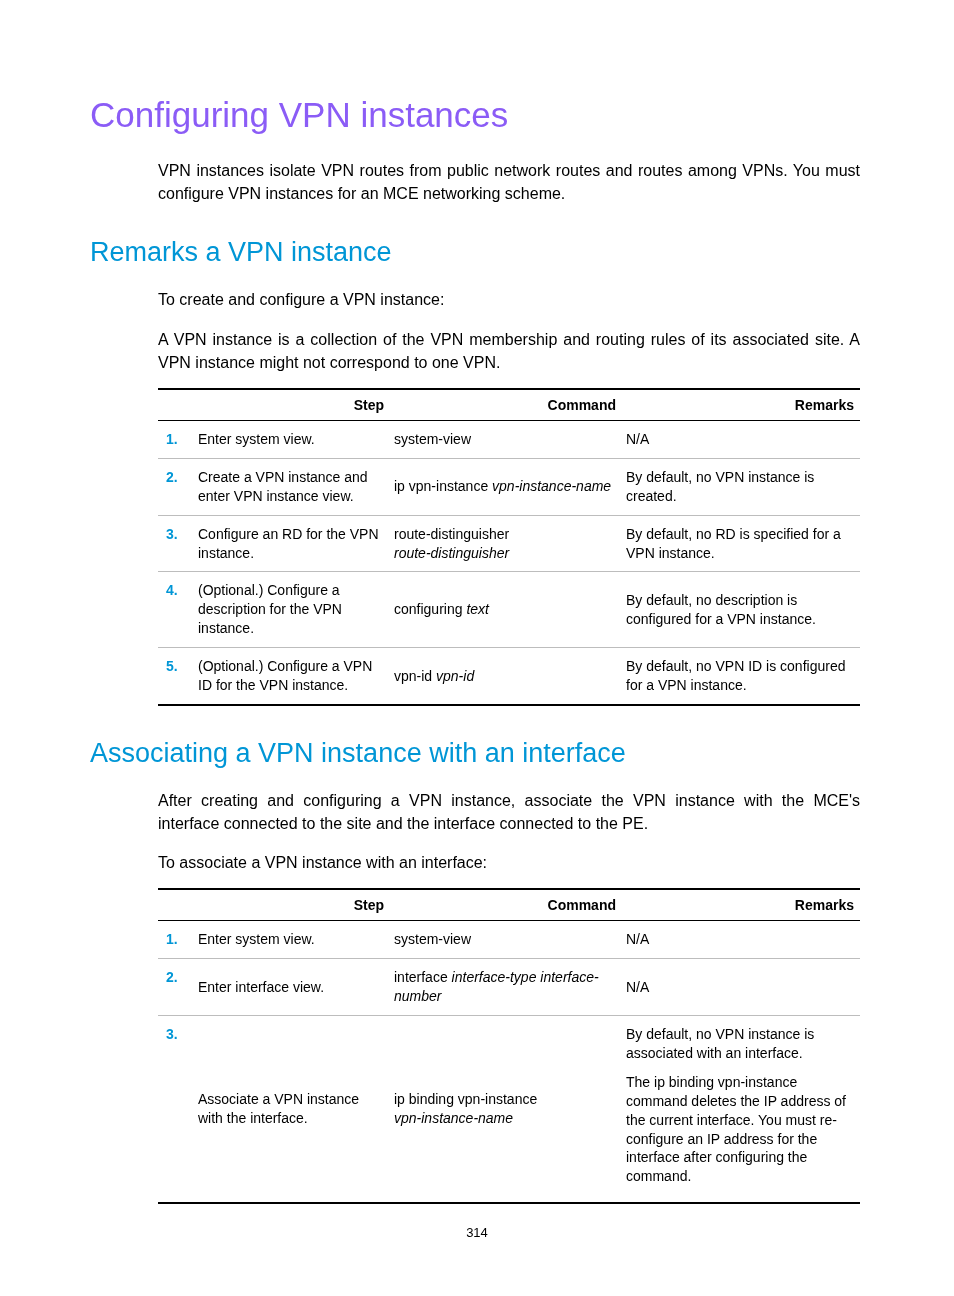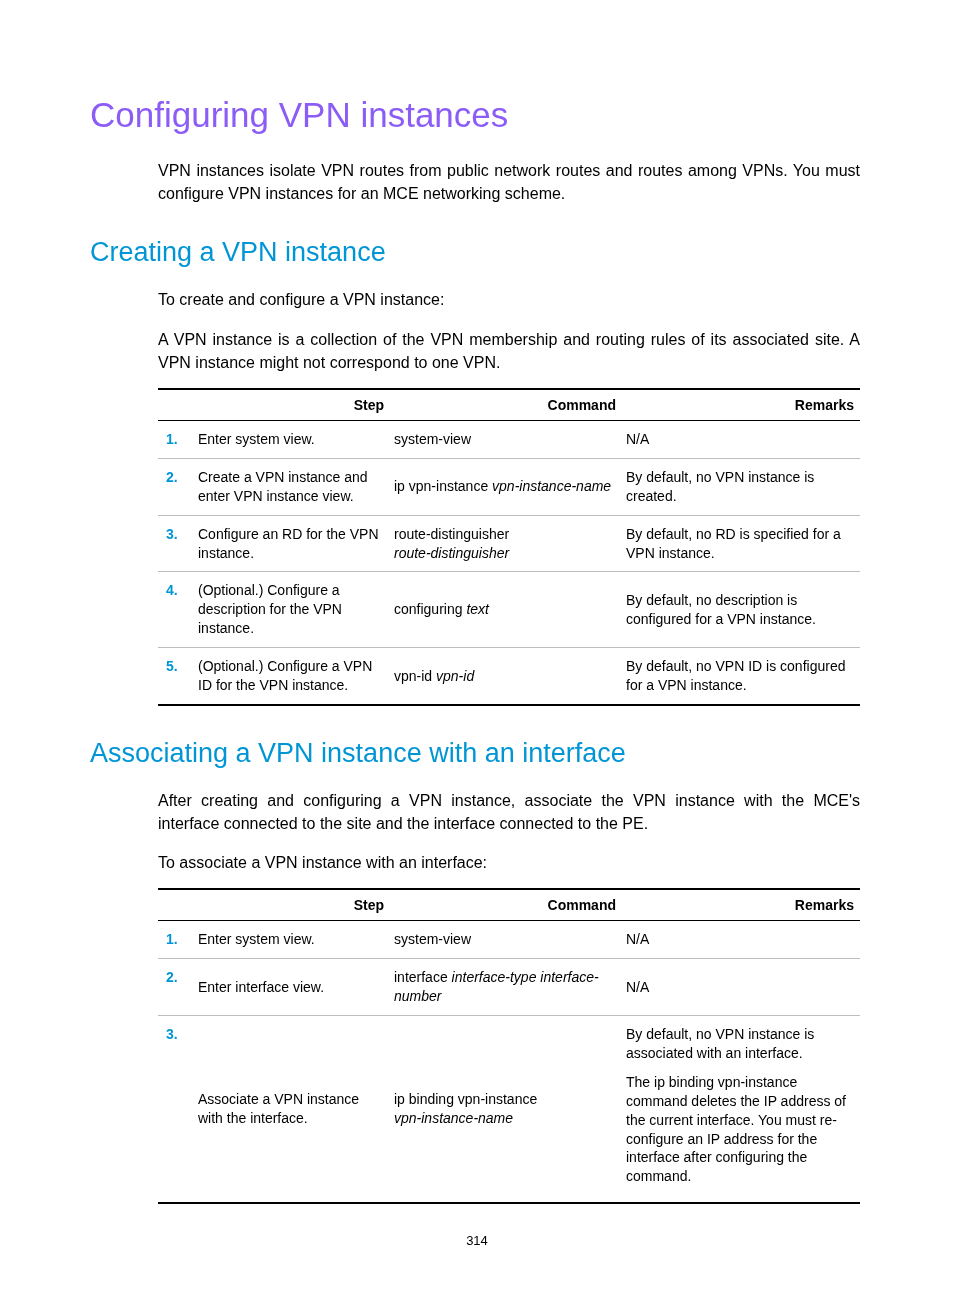--- a/index.html
+++ b/index.html
@@ -80,37 +80,37 @@
     padding-right: 0;
   }
   .cmd-bold { font-weight: normal; }
   .cmd-italic { font-style: italic; }
   .remarks-block p {
     margin: 0 0 10px 0;
   }
   .remarks-block p:last-child { margin-bottom: 7px; }
   .page-num {
     position: absolute;
-    bottom: 48px;
+    bottom: 56px;
     left: 0;
     width: 100%;
     text-align: center;
     font-size: 13px;
   }
 </style>
 </head>
 <body>
 
 <div class="page">
 
   <h1>Configuring VPN instances</h1>
 
   <p class="body-text justify">VPN instances isolate VPN routes from public network routes and routes among VPNs. You must configure VPN instances for an MCE networking scheme.</p>
 
-  <h2>Creating a VPN instance</h2>
+  <h2>Remarks a VPN instance</h2>
 
   <p class="body-text">To create and configure a VPN instance:</p>
   <p class="body-text justify">A VPN instance is a collection of the VPN membership and routing rules of its associated site. A VPN instance might not correspond to one VPN.</p>
 
   <table>
     <colgroup>
       <col style="width:34px">
       <col style="width:196px">
       <col style="width:232px">
       <col>

